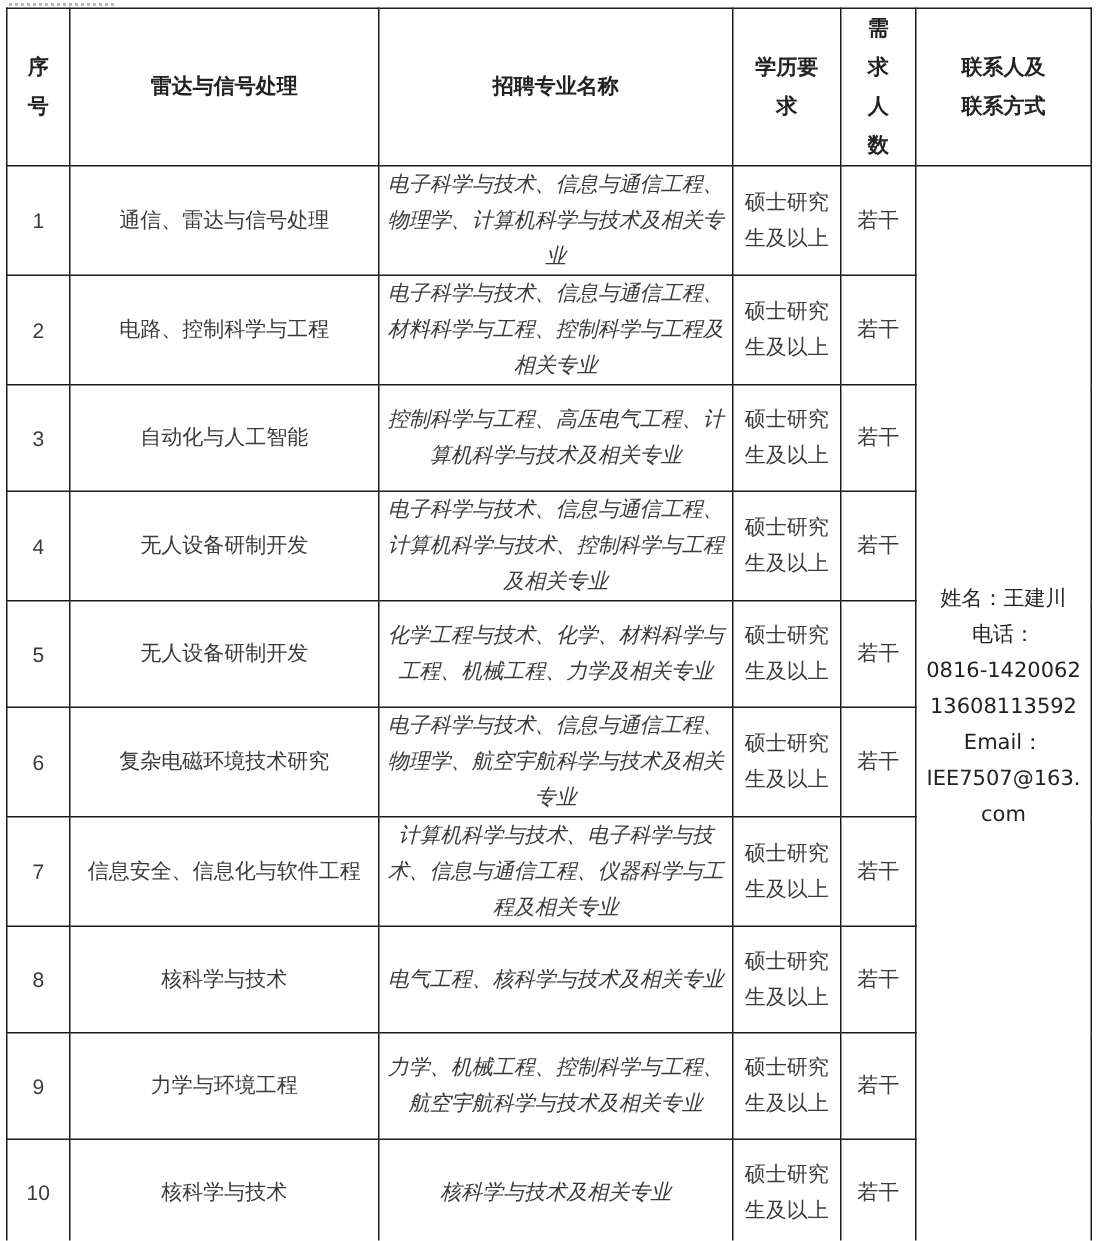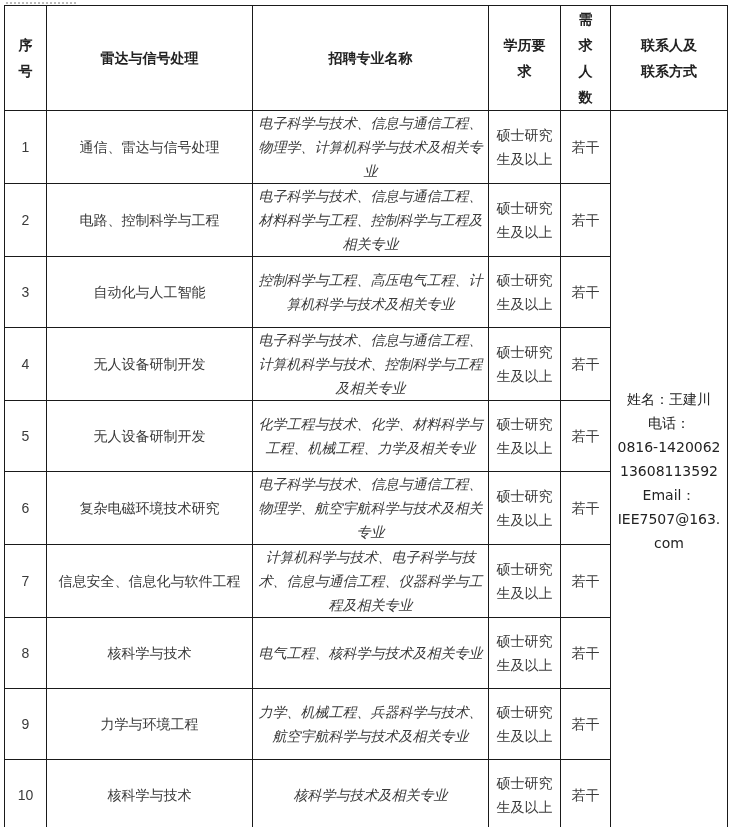--- a/index.html
+++ b/index.html
@@ -105,21 +105,21 @@
     <tr>
       <td class="seq">8</td>
       <td>核科学与技术</td>
       <td class="major">电气工程、核科学与技术及相关专业</td>
       <td class="edu">硕士研究生及以上</td>
       <td>若干</td>
     </tr>
     <tr>
       <td class="seq">9</td>
       <td>力学与环境工程</td>
-      <td class="major">力学、机械工程、兵器科学与技术、航空宇航科学与技术及相关专业</td>
+      <td class="major">力学、机械工程、控制科学与工程、航空宇航科学与技术及相关专业</td>
       <td class="edu">硕士研究生及以上</td>
       <td>若干</td>
     </tr>
     <tr>
       <td class="seq">10</td>
       <td>核科学与技术</td>
       <td class="major">核科学与技术及相关专业</td>
       <td class="edu">硕士研究生及以上</td>
       <td>若干</td>
     </tr>

